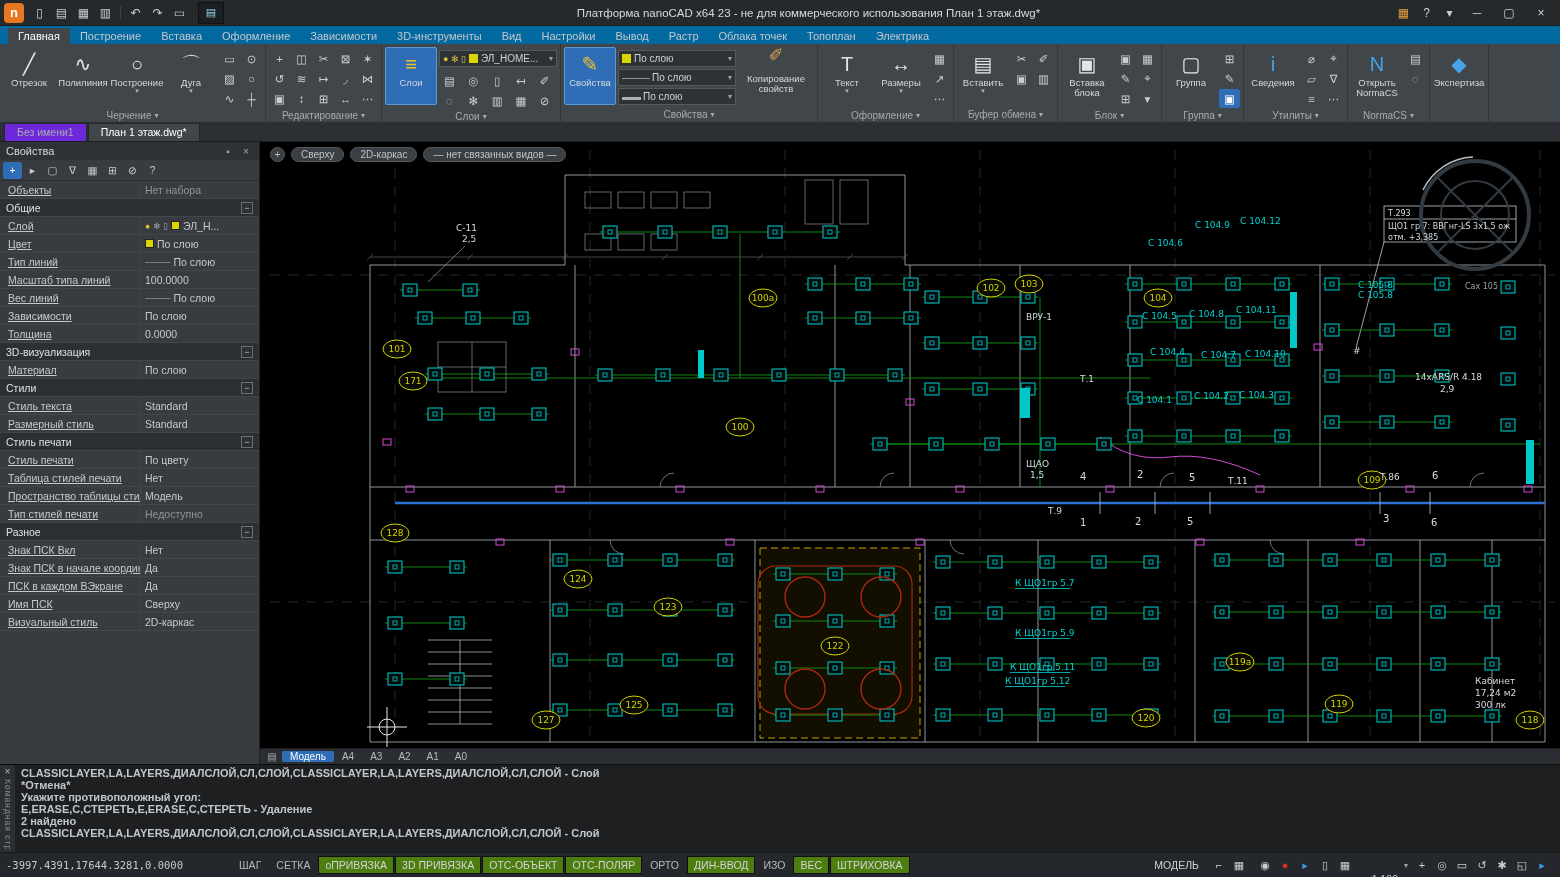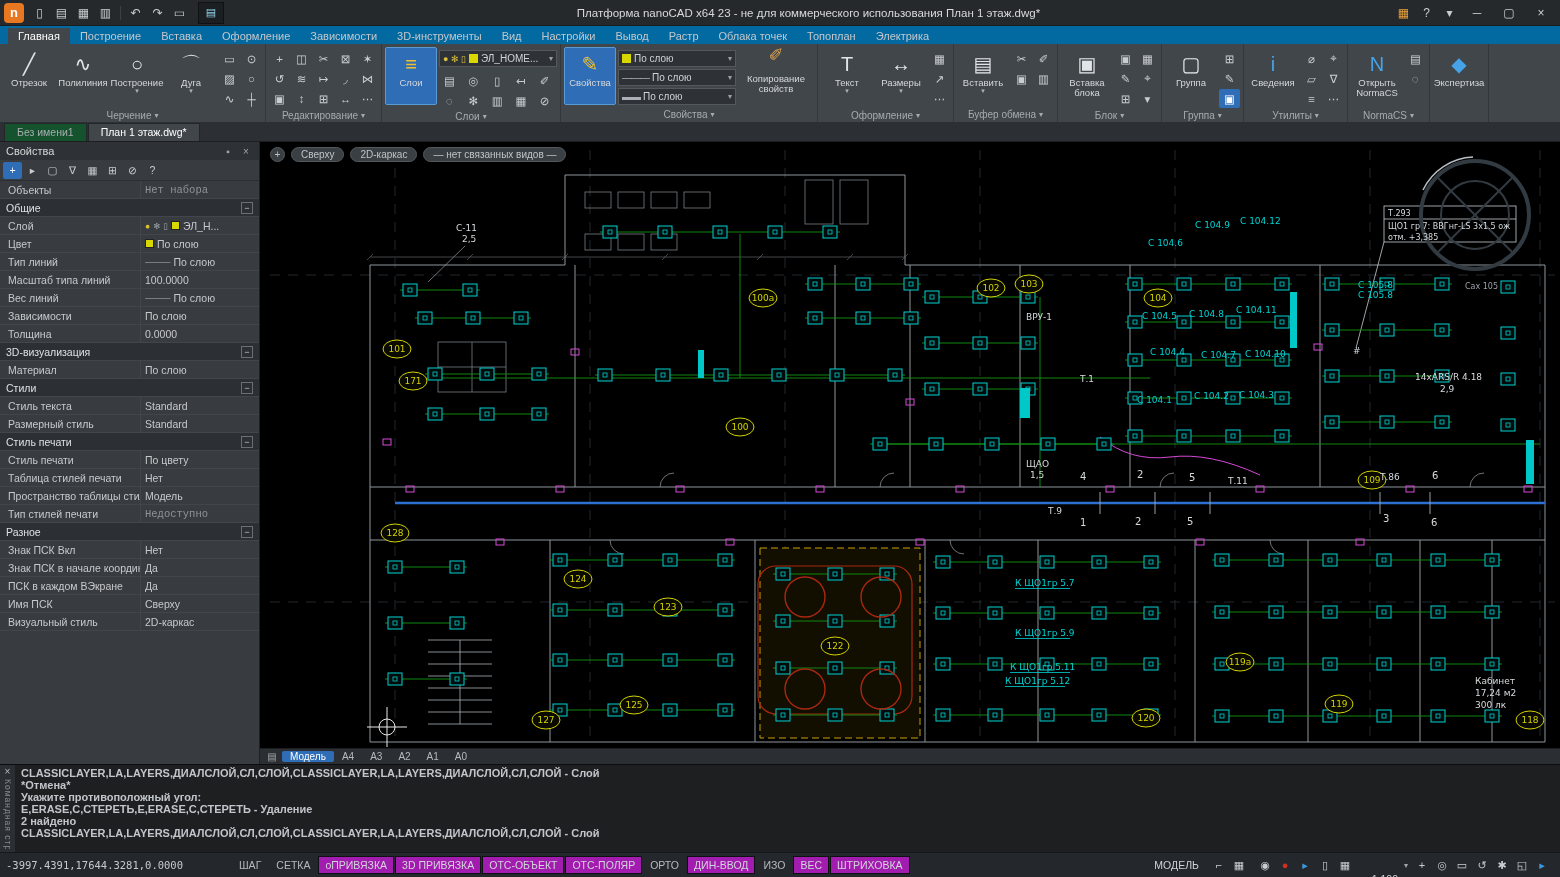--- a/index.html
+++ b/index.html
@@ -39,40 +39,40 @@
 .combo{height:17px;width:118px;background:#2e3236;border:1px solid #55595e;display:flex;align-items:center;font-size:10px;padding:0 3px;gap:3px;color:#cfd3d6;white-space:nowrap;overflow:hidden;}
 .combo .cmini{display:flex;gap:1px;font-size:9px;color:#d8c040;}
 .combo .flex1{flex:1;overflow:hidden;}
 .combo .cv{font-size:8px;color:#9aa0a5;}
 .cswatch{width:9px;height:9px;background:#d8d800;display:inline-block;}
 .cline-ico{color:#aab0b5;letter-spacing:-1px;}
 .copy-btn{width:76px;min-height:56px;display:flex;flex-direction:column;align-items:center;font-size:9.5px;line-height:10px;text-align:center;color:#d6d8da;padding-top:3px;}
 .copy-btn .ricon{font-size:18px;height:24px;color:#d8a050;}
 
 .docbar{height:20px;background:#2c3034;display:flex;align-items:flex-end;padding-left:4px;gap:1px;border-bottom:1px solid #1b1d1f;}
-.doctab{height:18px;padding:2px 12px;font-size:10.5px;color:#a9adb1;background:#14532d;border:1px solid #24272a;border-bottom:none;}
+.doctab{height:18px;padding:2px 12px;font-size:10.5px;color:#a9adb1;background:#6d28d9;border:1px solid #24272a;border-bottom:none;}
 .doctab.active{background:#41464b;color:#fff;}
 
 .main{display:flex;height:622px;}
 .props{width:260px;background:#383c40;display:flex;flex-direction:column;border-right:1px solid #1e2124;}
 .props-header{height:18px;background:#2e3236;display:flex;align-items:center;padding:0 6px;font-size:11px;color:#d6d8da;gap:4px;}
 .props-header .sp{flex:1;}
 .ph-ic{color:#9fa4a8;font-size:10px;width:14px;text-align:center;}
 .props-toolbar{height:21px;display:flex;align-items:center;gap:1px;padding:1px 3px;border-bottom:1px solid #2b2f33;}
 .props-toolbar .sicon{width:19px;height:17px;font-size:10.5px;}
 .props-rows{flex:1;overflow:hidden;}
 .prow{height:18px;display:flex;font-size:10.5px;border-bottom:1px solid #42464a;align-items:center;}
-.prow .pl{width:140px;padding:0 4px 0 8px;color:#c6c9cc;overflow:hidden;white-space:nowrap;}
+.prow .pl{width:140px;padding:0 4px 0 8px;color:#c6c9cc;overflow:hidden;white-space:nowrap;text-decoration:underline;}
 .prow .pv{flex:1;height:100%;padding:0 4px;color:#c6c9cc;border-left:1px solid #42464a;overflow:hidden;white-space:nowrap;display:flex;gap:3px;align-items:center;}
 .prow.section{background:#2c3034;justify-content:space-between;padding:0 6px;color:#dde0e3;}
 .secbox{width:12px;height:12px;border:1px solid #6a6f74;font-size:9px;line-height:10px;text-align:center;color:#c6c9cc;}
 .mini{font-size:8.5px;color:#9aa0a5;}
 .mini.y{color:#d8c030;}
 .swatch{width:9px;height:9px;display:inline-block;border:1px solid #222;}
-.muted{color:#8f9396;font-family:Liberation Mono, monospace;}
+.muted{color:#8f9396;}
 
 .right-col{flex:1;display:flex;flex-direction:column;}
 .canvas-wrap{flex:1;position:relative;background:#000;}
 .canvas-wrap svg{position:absolute;inset:0;width:100%;height:100%;}
 svg text{font-family:"DejaVu Sans",sans-serif;}
 .vp-pills{position:absolute;top:5px;left:10px;display:flex;gap:6px;align-items:center;}
 .pill{background:#3a3f44;border:1px solid #54595e;border-radius:9px;padding:1px 9px;font-size:10px;color:#bfc3c7;white-space:nowrap;}
 .pill-plus{width:15px;height:15px;border-radius:50%;background:#3a3f44;border:1px solid #54595e;color:#bfc3c7;font-size:10px;display:flex;align-items:center;justify-content:center;}
 .layoutbar{height:16px;background:#2b2f33;display:flex;align-items:center;gap:2px;padding:0 4px;font-size:10px;border-top:1px solid #1b1d1f;}
 .lticon{color:#9fa4a8;font-size:10px;width:16px;text-align:center;}
@@ -84,21 +84,21 @@
 .cmd-close{color:#b6babd;font-size:10px;cursor:default;}
 .rot{writing-mode:vertical-rl;font-size:8.5px;color:#868b90;letter-spacing:1px;white-space:nowrap;overflow:hidden;max-height:70px;}
 .cmd-lines{flex:1;font-family:"DejaVu Sans Mono",monospace;font-size:11px;color:#c2c6ca;padding:2px 6px;font-weight:bold;}
 .cline{height:12px;line-height:12px;white-space:pre;overflow:hidden;}
 .cline.prompt{color:#e8eaec;}
 
 .status{height:25px;background:#24282c;display:flex;align-items:center;font-size:10.5px;color:#b6babd;padding:0 6px;gap:2px;border-top:1px solid #15181a;}
 .coords{font-family:"DejaVu Sans Mono",monospace;font-size:10.5px;width:188px;color:#c6cace;white-space:nowrap;overflow:hidden;}
 .toggles{display:flex;align-items:center;gap:1px;margin-left:36px;}
 .stog{padding:3px 7px;white-space:nowrap;}
-.stog.active{background:#a21caf;box-shadow:inset 0 0 0 1px #0e1012;color:#d2d6da;}
+.stog.active{background:#4d7c0f;box-shadow:inset 0 0 0 1px #0e1012;color:#d2d6da;}
 .flex-sp{flex:1;}
 .smode{padding:2px 6px;color:#cfd3d6;}
 .sicons{display:flex;align-items:center;gap:4px;padding:0 4px;}
 .sicons .sicon{width:16px;height:16px;font-size:11px;}
 .sicon.red{color:#d03020;}
 .sicon.blue{color:#3a9ae0;}
 .sscale{padding:2px 4px;color:#cfd3d6;margin-top:28px;}
 .caret-sm{font-size:8px;color:#9fa4a8;}
 </style>
 </head>

